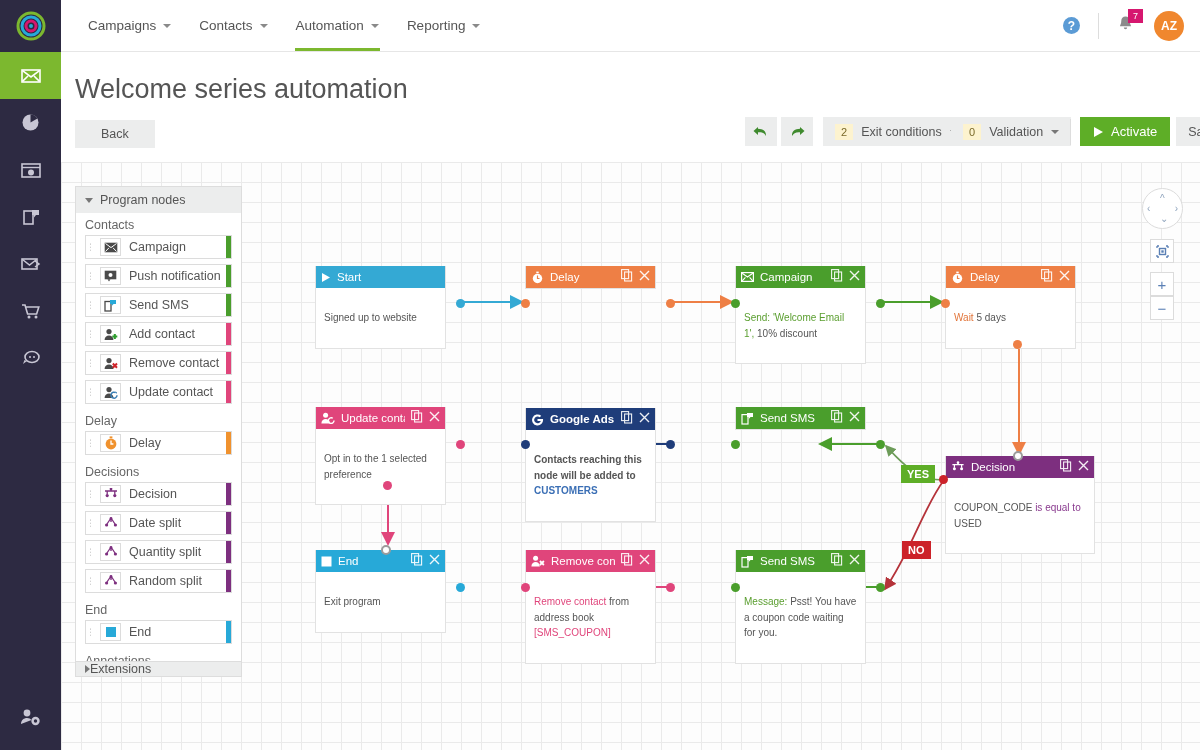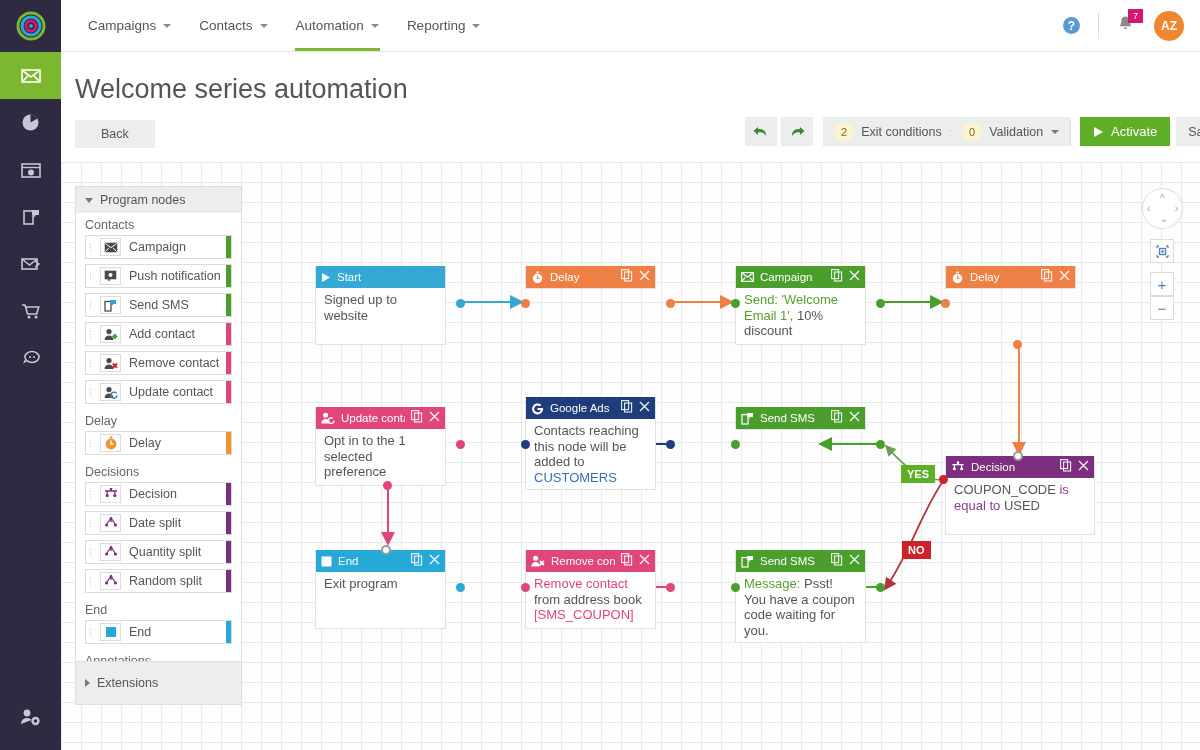--- a/index.html
+++ b/index.html
@@ -124,35 +124,35 @@
   }
   .pal-grip { width:14px; text-align:center; color:#c3c3c3; font-size:9px; line-height:9px;
     letter-spacing:1px; }
   .pal-ico {
     width:21px;height:18px;border:1px solid #dcdcdc; margin-right:8px;
     display:flex;align-items:center;justify-content:center;
   }
   .pal-label { font-size:12.5px; color:#555; }
   .pal-bar { position:absolute; right:0; top:0; bottom:0; width:5px; }
   #pal-footer {
-    background:#eceded; padding:14px 9px; font-size:12.5px; color:#555;
-    display:flex; align-items:center; gap:7px; cursor:pointer;
+    background:#eceded; padding:0 9px; font-size:12.5px; color:#555;
+    display:flex; align-items:center; cursor:pointer;
     border-top:1px solid #ddd;
   }
 
   
   .node { position:absolute; width:131px; background:#fff;
     border:1px solid #e2e2e2; border-top:none; }
   .node-hd {
     height:22px; display:flex; align-items:center; padding:0 5px; color:#fff;
     font-size:11.5px; gap:6px;
   }
   .node-hd .ttl { flex:1; overflow:hidden; white-space:nowrap; }
   .node-hd .act { cursor:pointer; opacity:.92; font-size:12px; }
-  .node-body { padding:4px 8px; font-size:13px; line-height:15.5px; color:#555;
+  .node-body { padding:22px 8px; font-size:10px; line-height:15.5px; color:#555;
     min-height:56px; }
   .hl-green { color:#5a9e2f; }
   .hl-orange { color:#e2753a; }
   .hl-pink { color:#e0457b; }
   .hl-blue { color:#3b6fb5; }
   .hl-purple { color:#8a3b8f; }
 
   .port { position:absolute; width:9px;height:9px;border-radius:50%; }
   .port-top { width:10px;height:10px; background:#fff; border:2px solid #9b9b9b; }
 
@@ -605,20 +605,21 @@
           </span>
        <span class="ttl">Delay</span>
        <span class="act"><svg width="12" height="13" viewBox="0 0 12 13">
               <rect x="0.6" y="0.6" width="7" height="9" fill="none" stroke="#fff" stroke-width="1.1"></rect>
               <rect x="3.6" y="3" width="7" height="9" fill="none" stroke="#fff" stroke-width="1.1"></rect>
             </svg></span>
          <span class="act"><svg width="11" height="11" viewBox="0 0 11 11">
               <path d="M1 1 L10 10 M10 1 L1 10" stroke="#fff" stroke-width="1.4"></path>
             </svg></span>
      </div>
+     <div class="node-body"><span class="hl-orange">Wait </span><span class="">5 days</span></div>
       </div>
       <div class="port" style="background: rgb(238, 127, 69); left: 880px; top: 137px;"></div>
       <div class="port" style="background: rgb(238, 127, 69); left: 952px; top: 178px;"></div>
       <div class="node" style="left: 254px; top: 245px;">
         <div class="node-hd" style="background:#e0457b">
        <span style="display:flex">
             <svg width="14" height="12" viewBox="0 0 14 12">
               <circle cx="4.6" cy="3.2" r="2.5" fill="#fff"></circle>
               <path d="M0.4 11.4 c0 -3 1.9 -4.5 4.2 -4.5 c2.3 0 4.2 1.5 4.2 4.5z" fill="#fff"></path>
               <path d="M13 8.6 a2.8 2.8 0 1 1 -1.2 -2.3" fill="none" stroke="#fff" stroke-width="1.4"></path>
@@ -630,21 +631,21 @@
               <rect x="3.6" y="3" width="7" height="9" fill="none" stroke="#fff" stroke-width="1.1"></rect>
             </svg></span>
          <span class="act"><svg width="11" height="11" viewBox="0 0 11 11">
               <path d="M1 1 L10 10 M10 1 L1 10" stroke="#fff" stroke-width="1.4"></path>
             </svg></span>
      </div>
      <div class="node-body"><span class="">Opt in to the 1 selected preference</span></div>
       </div>
       <div class="port" style="background: rgb(224, 69, 123); left: 395px; top: 278px;"></div>
       <div class="port" style="background: rgb(224, 69, 123); left: 322px; top: 319px;"></div>
-      <div class="node" style="left: 464px; top: 235px;">
+      <div class="node" style="left: 464px; top: 246px; font-weight: bold;">
         <div class="node-hd" style="background:#1f3d7a">
        <span style="display:flex">
             <svg width="13" height="13" viewBox="0 0 13 13">
               <path d="M12 6 h-5.5 v1.9 h3.3 a3.4 3.4 0 1 1 -1 -3.7 l1.4 -1.4 A5.5 5.5 0 1 0 12 6z" fill="#fff"></path>
             </svg>
           </span>
        <span class="ttl">Google Ads</span>
        <span class="act"><svg width="12" height="13" viewBox="0 0 12 13">
               <rect x="0.6" y="0.6" width="7" height="9" fill="none" stroke="#fff" stroke-width="1.1"></rect>
               <rect x="3.6" y="3" width="7" height="9" fill="none" stroke="#fff" stroke-width="1.1"></rect>

